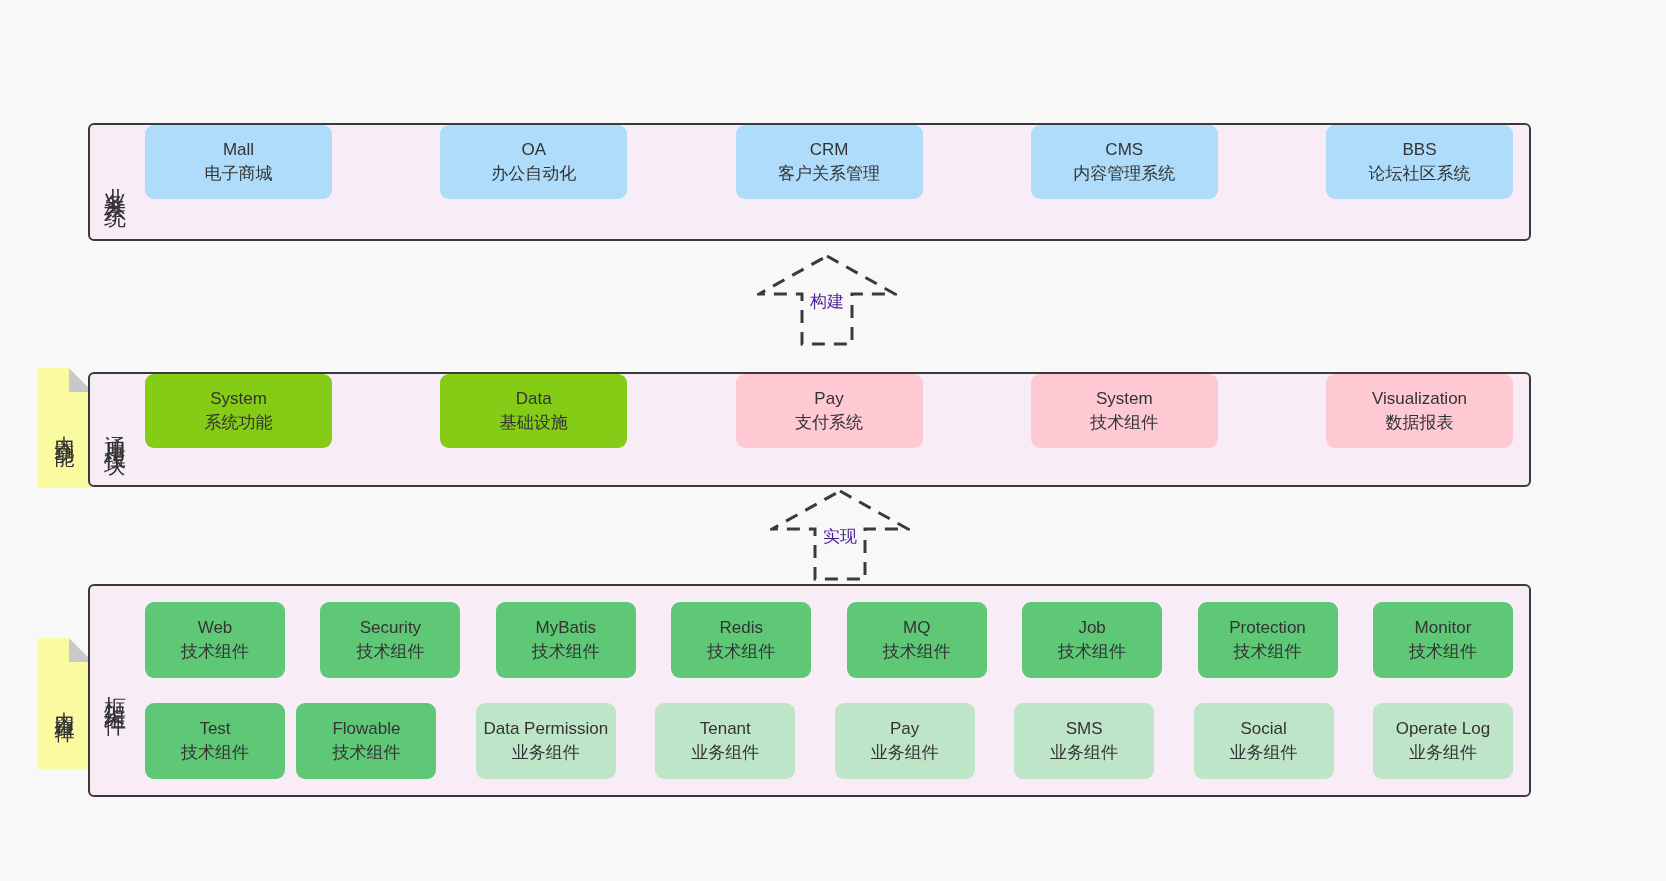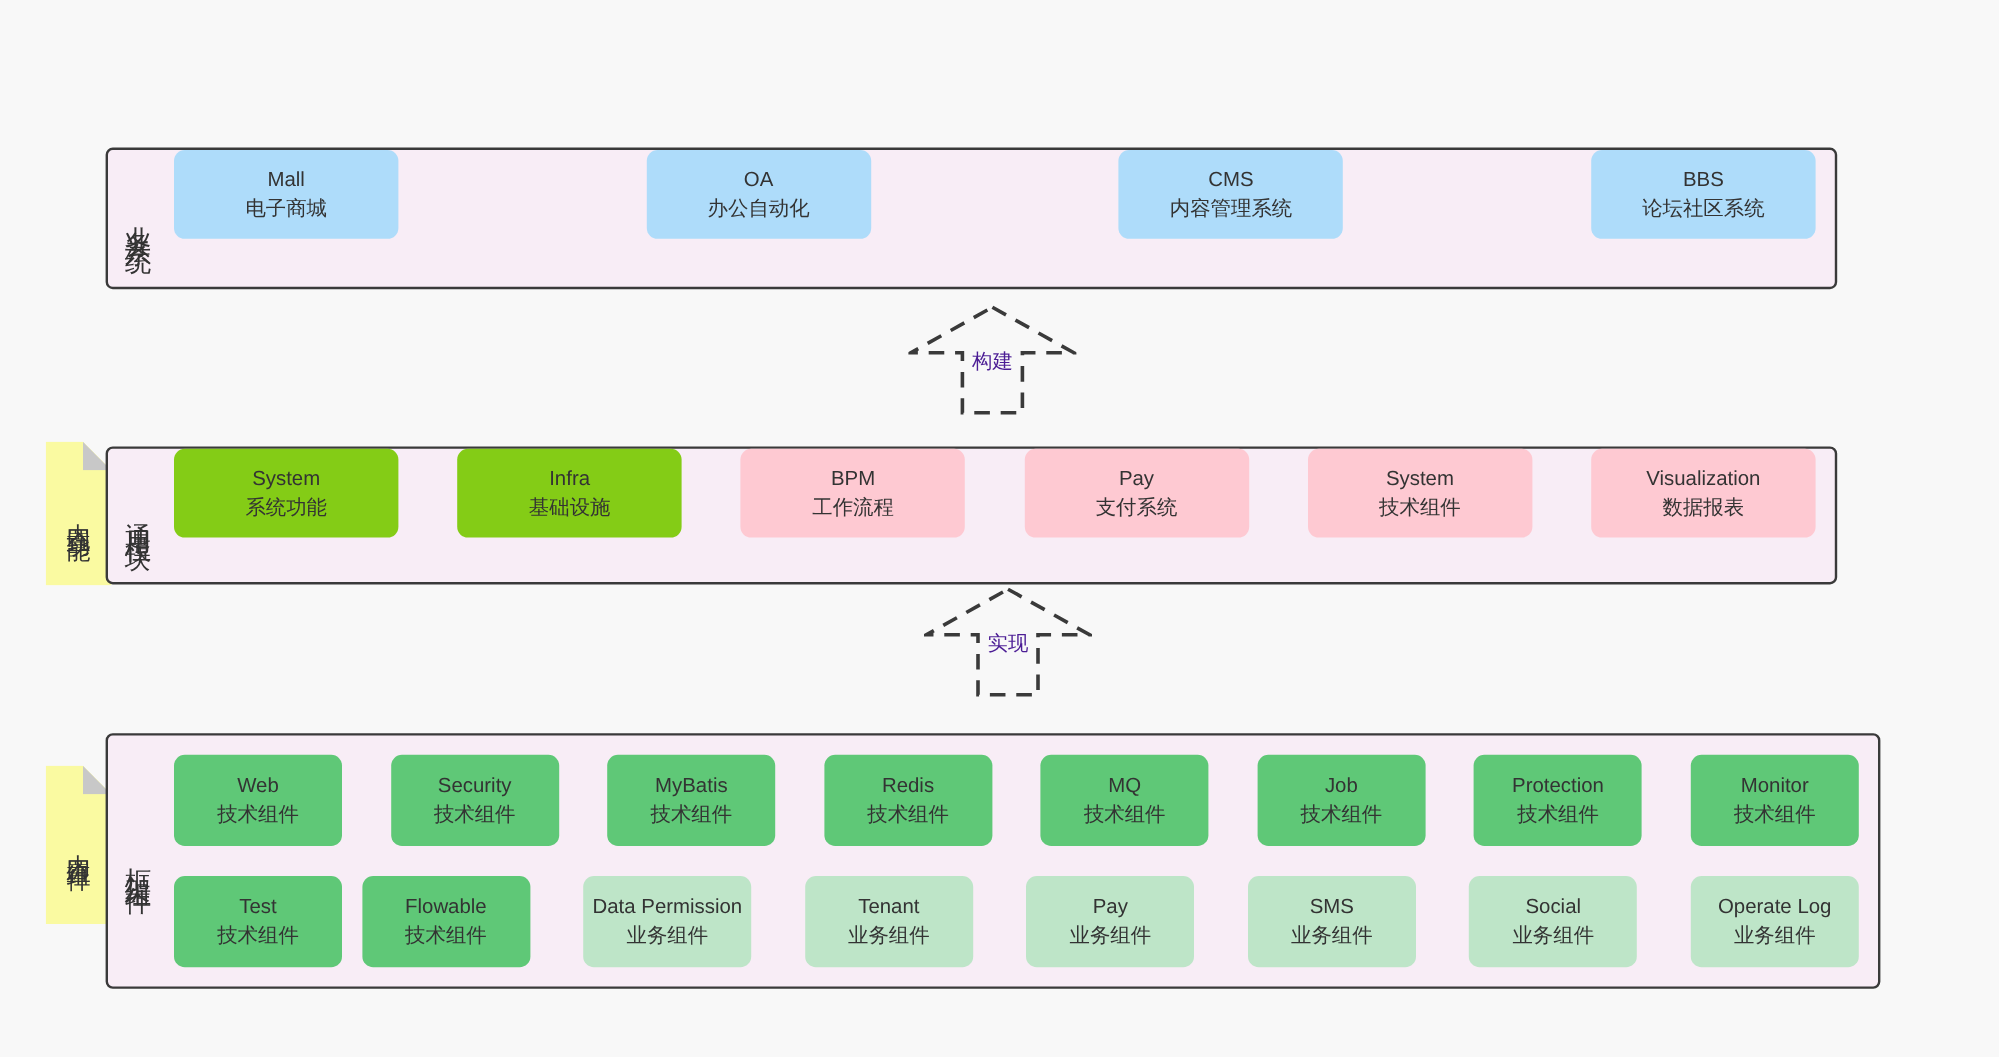--- a/index.html
+++ b/index.html
@@ -15,21 +15,21 @@
   
   .panel{
     position:absolute;left:88px;width:1439px;
     background:#f8edf6;
     border:2px solid #3a3a3a;
     border-radius:6px;
     z-index:2;
   }
   .panel-1{top:123px;height:114px;}
   .panel-2{top:372px;height:111px;}
-  .panel-3{top:611px;height:209px;padding-left:36px;}
+  .panel-3{top:584px;height:209px;}
 
   .vlabel{
     position:absolute;left:10px;top:50%;
     transform:translateY(-50%);
     writing-mode:vertical-lr;text-orientation:upright;
     font-size:22px;letter-spacing:6px;color:#333;
     white-space:nowrap;
   }
 
   .boxes,.rows{position:absolute;left:55px;right:16px;top:0;bottom:0;}
@@ -94,20 +94,24 @@
     <div class="boxes">
       <div class="box w6 blue">
         <div>Mall</div>
         <div>电子商城</div>
       </div>
       <div class="box w6 blue">
         <div>OA</div>
         <div>办公自动化</div>
       </div>
       <div class="box w6 blue">
+        <div>CRM</div>
+        <div>客户关系管理</div>
+      </div>
+      <div class="box w6 blue">
         <div>CMS</div>
         <div>内容管理系统</div>
       </div>
       <div class="box w6 blue">
         <div>BBS</div>
         <div>论坛社区系统</div>
       </div>
     </div>
   </section>
 
@@ -124,26 +128,22 @@
   </div>
 
   <section class="panel panel-2">
     <div class="vlabel">通用模块</div>
     <div class="boxes">
       <div class="box w6 red">
         <div>System</div>
         <div>系统功能</div>
       </div>
       <div class="box w6 red">
-        <div>Infra</div>
+        <div>Data</div>
         <div>基础设施</div>
-      </div>
-      <div class="box w6 pink">
-        <div>BPM</div>
-        <div>工作流程</div>
       </div>
       <div class="box w6 pink">
         <div>Pay</div>
         <div>支付系统</div>
       </div>
       <div class="box w6 pink">
         <div>System</div>
         <div>技术组件</div>
       </div>
       <div class="box w6 pink">

